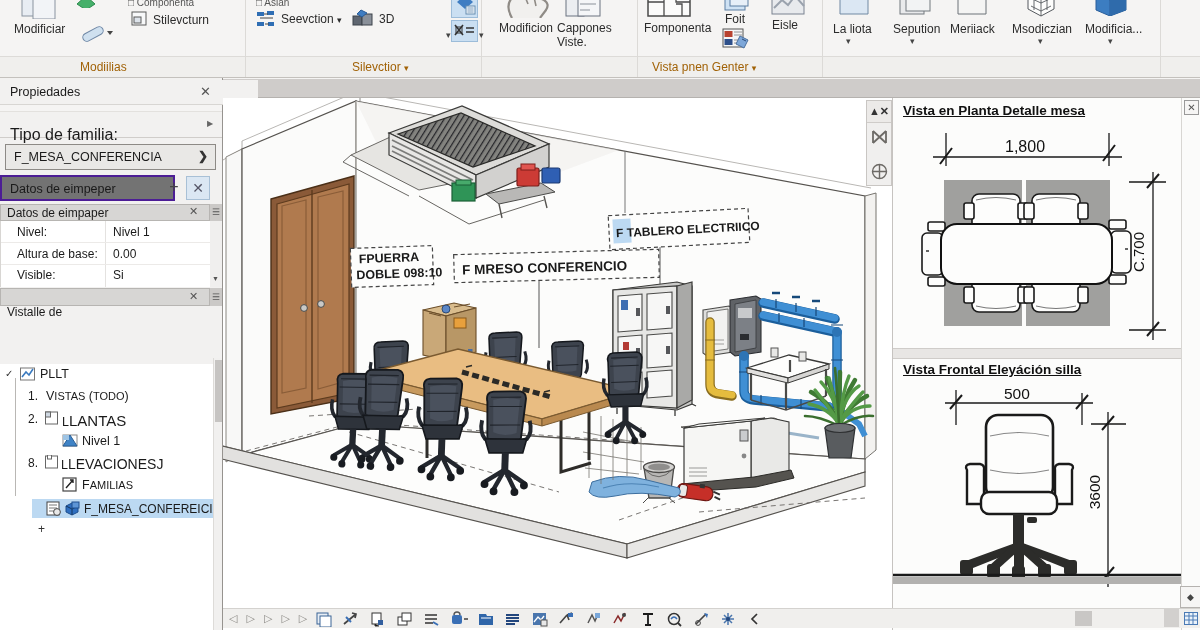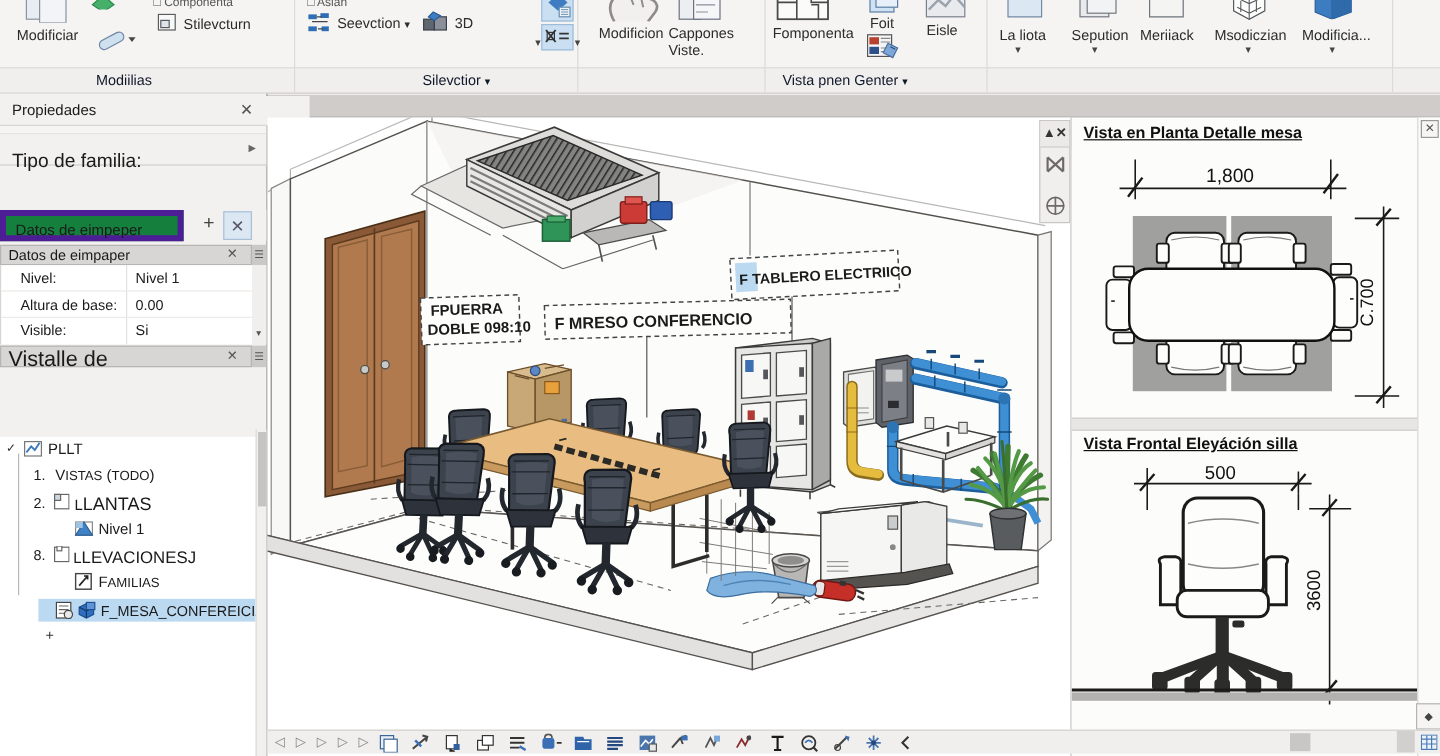--- a/index.html
+++ b/index.html
@@ -1,18 +1,18 @@
 <!DOCTYPE html>
 <html><head><meta charset="utf-8"><style>
 *{margin:0;padding:0;box-sizing:border-box}
 html,body{width:1200px;height:630px;overflow:hidden}
 body{position:relative;font-family:"Liberation Sans",sans-serif;background:#f5f4f3;color:#1a1a1a}
 .a{position:absolute}
 .lbl{font-size:12px;color:#2b2b2b;white-space:nowrap}
-.glbl{font-size:12px;color:#0f172a;white-space:nowrap}
+.glbl{font-size:12px;color:#a16207;white-space:nowrap}
 .vsep{position:absolute;top:0;width:1px;height:77px;background:#dcdad7}
 #ribbon{position:absolute;left:0;top:0;width:1200px;height:78px;background:#f5f4f3;border-bottom:1px solid #c4c1bd}
 #ribbon .lrow{position:absolute;left:0;top:56px;width:1200px;height:21px;background:#f0efed;border-top:1px solid #dddbd8}
 #tabbar{position:absolute;left:223px;top:79px;width:977px;height:19px;background:#cfccca;border-bottom:1px solid #b5b2af}
 #left{position:absolute;left:0;top:78px;width:223px;height:552px;background:#f2f1f0;border-right:1px solid #96938f}
 #canvas{position:absolute;left:223px;top:98px;width:669px;height:532px;background:#fff}
 #rpanel{position:absolute;left:892px;top:98px;width:308px;height:532px;background:#fcfcfb;border-left:1px solid #c6c3c0}
 #bbar{position:absolute;left:223px;top:608px;width:977px;height:20px;background:#f0efed;border-top:1px solid #d4d2cf}
 </style></head>
 <body>
@@ -154,23 +154,27 @@
     <div class="a" style="left:10px;top:5px;font-size:12.5px">Propiedades</div>
     <div class="a" style="left:200px;top:4px;font-size:13px;color:#555">✕</div>
   </div>
   <div class="a" style="left:0;top:27px;width:222px;height:7px;background:#f5f4f3;border-bottom:1px solid #e3e1de"></div>
 
   <div class="a" style="left:0;top:34px;width:222px;height:26px;background:#f2f1f0;border-bottom:1px solid #d0cdca">
     <div class="a" style="left:10px;top:14px;font-size:16px">Tipo de familia:</div>
     <div class="a" style="left:207px;top:7px;font-size:8px;color:#666">▶</div>
   </div>
 
+  <div class="a" style="left:5px;top:66px;width:211px;height:26px;background:#e9e8e6;border:1px solid #8d8a86">
+    <div class="a" style="left:8px;top:5px;font-size:12.5px">F_MESA_CONFERENCIA</div>
+    <div class="a" style="left:192px;top:4px;font-size:12px;font-weight:bold;color:#333">❯</div>
+  </div>
 
   <div class="a" style="left:0;top:97px;width:222px;height:26px;background:#f2f1f0">
-    <div class="a" style="left:0;top:0;width:153px;height:26px;background:#15803d;border:5px solid #4c1d95">
+    <div class="a" style="left:0;top:0;width:175px;height:26px;background:#737373;border:2px solid #4c1d95">
       <div class="a" style="left:8px;top:5px;font-size:12.5px">Datos de eimpeper</div>
     </div>
     <div class="a" style="left:163px;top:1px;width:22px;height:24px;font-size:16px;color:#444;text-align:center;line-height:22px">+</div>
     <div class="a" style="left:186px;top:1px;width:24px;height:24px;background:#dbe7f3;border:1px solid #a8c0d6;font-size:14px;color:#556;text-align:center;line-height:22px">✕</div>
   </div>
 
   <div class="a" style="left:0;top:126px;width:210px;height:17px;background:#d7d6d4;border:1px solid #b7b5b2">
     <div class="a" style="left:6px;top:1px;font-size:12px">Datos de eimpaper</div>
     <div class="a" style="left:188px;top:0px;font-size:11px;color:#555">✕</div>
   </div>
@@ -184,21 +188,21 @@
     <div class="a" style="left:16px;top:26px;font-size:12px">Altura de base:</div>
       <div class="a" style="left:112px;top:26px;font-size:12px">0.00</div>
     <div class="a" style="left:16px;top:47px;font-size:12px">Visible:</div>
       <div class="a" style="left:112px;top:47px;font-size:12px">Si</div>
   </div>
   <div class="a" style="left:210px;top:143px;width:12px;height:66px;background:#f0efee">
     <div class="a" style="left:2px;top:54px;font-size:7px;color:#555">▼</div>
   </div>
 
   <div class="a" style="left:0;top:210px;width:210px;height:18px;background:#d7d6d4;border:1px solid #b7b5b2">
-    <div class="a" style="left:6px;top:0;font-size:18px">Vistalle de</div>
+    <div class="a" style="left:6px;top:16px;font-size:12px">Vistalle de</div>
     <div class="a" style="left:188px;top:1px;font-size:11px;color:#555">✕</div>
   </div>
   <div class="a" style="left:210px;top:210px;width:12px;height:18px;background:#cbc9c7;font-size:9px;color:#555;text-align:center;line-height:18px">☰</div>
 
 
 
   <div class="a" style="left:0;top:286px;width:213px;height:266px;background:#fff">
     <div class="a" style="left:15px;top:14px;width:1px;height:118px;background:#b9b7b4"></div>
     <div class="a" style="left:5px;top:4px;font-size:10px;color:#333">✓</div>
     <svg class="a" style="left:20px;top:3px" width="15" height="14" viewBox="0 0 15 14">

